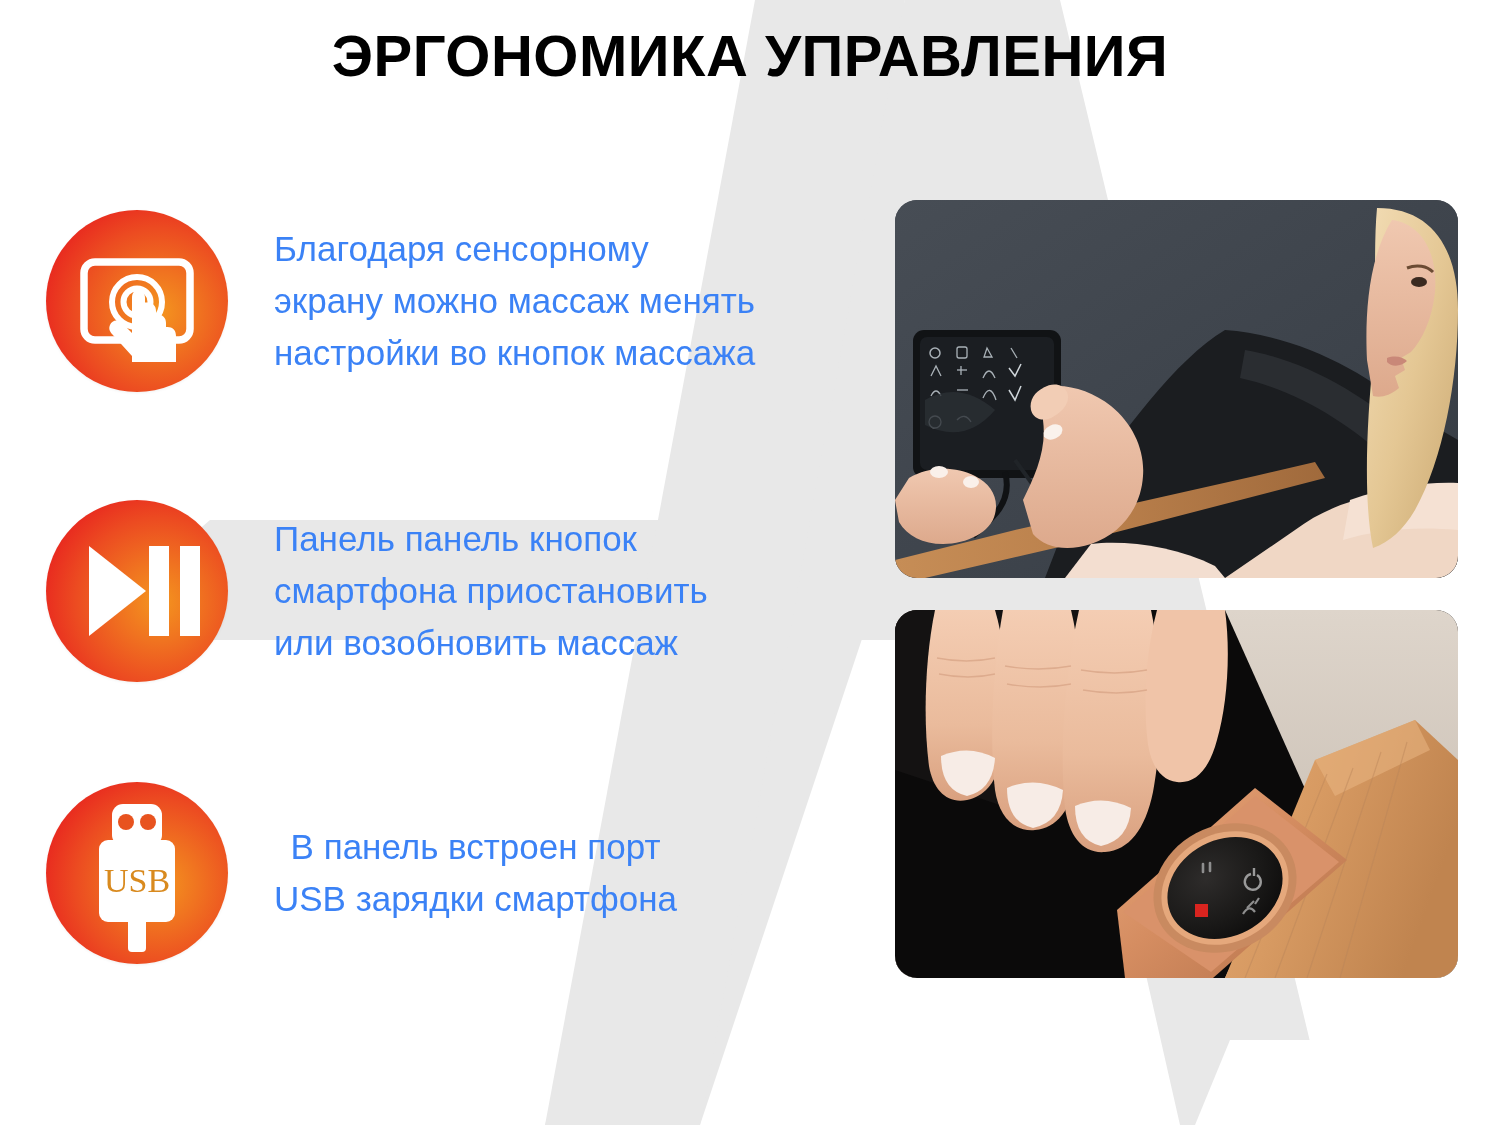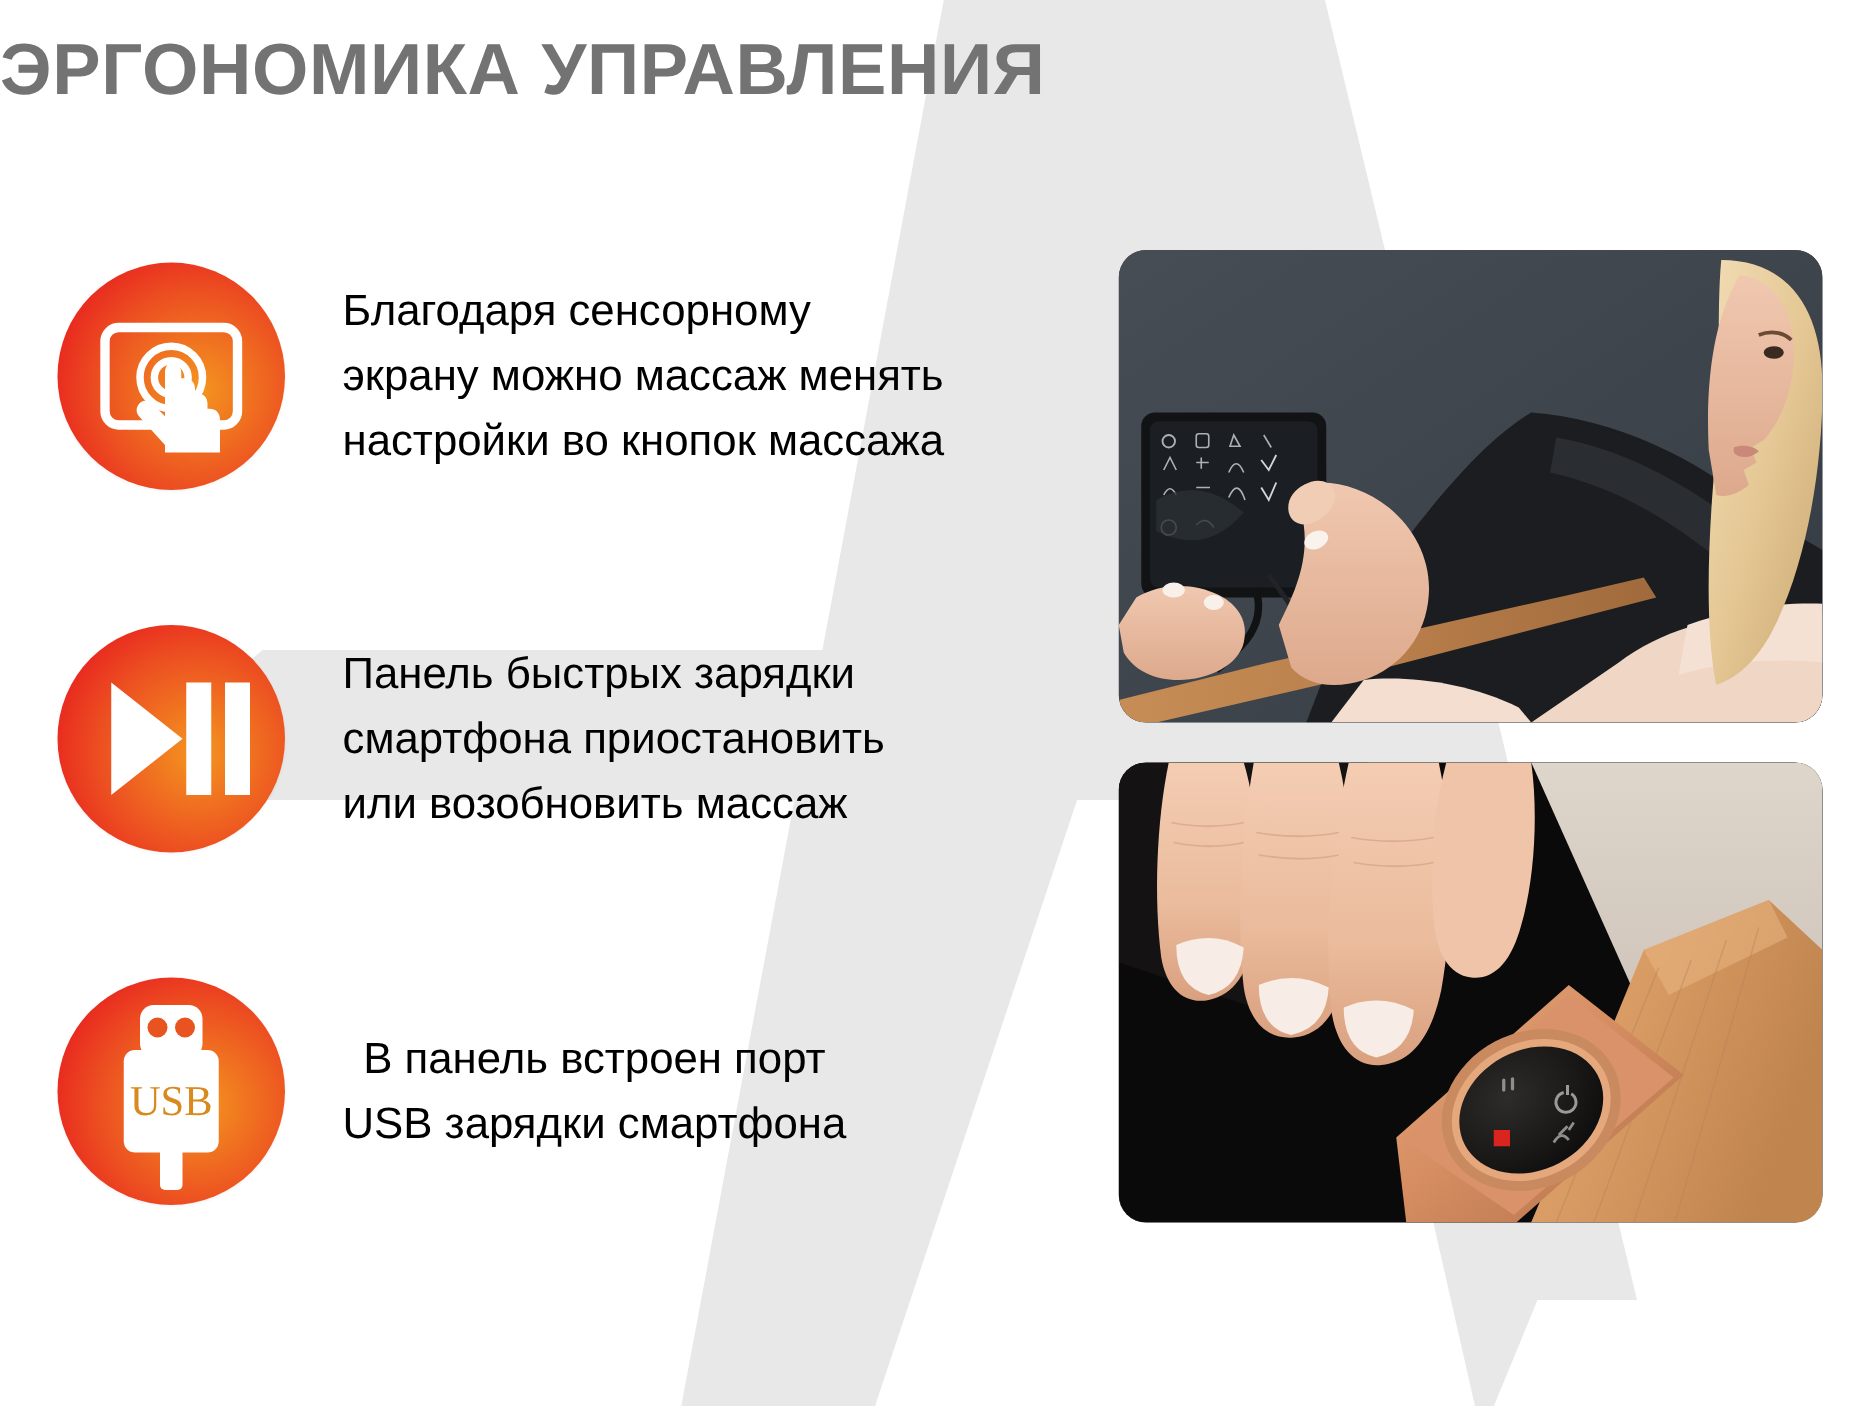--- a/index.html
+++ b/index.html
@@ -29,25 +29,26 @@
     z-index: 0;
     pointer-events: none;
   }
 
   
   #page-title {
     position: absolute;
     left: 0;
     top: 26px;
     width: 1500px;
+    text-align: center;
     z-index: 3;
     font-size: 58px;
     font-weight: bold;
     letter-spacing: 0.5px;
-    color: #737373;
+    color: #000000;
     line-height: 1.05;
     white-space: nowrap;
   }
 
   
   #features {
     position: absolute;
     left: 0;
     top: 0;
     width: 880px;
@@ -79,21 +80,21 @@
     left: 0;
     top: 0;
     width: 182px;
     height: 182px;
   }
 
   .feature-text {
     margin-left: 46px;
     font-size: 35px;
     line-height: 1.48;
-    color: #000000;
+    color: #3b82f6;
     font-weight: normal;
   }
   .feature-text .line { display: block; white-space: nowrap; }
 
   
   .photo {
     position: absolute;
     border-radius: 22px;
     overflow: hidden;
     z-index: 2;
@@ -170,21 +171,21 @@
 
     <div class="feature-row feature-row-2">
       <div class="feature-icon">
         <svg viewBox="0 0 182 182" aria-hidden="true">
           <polygon points="43,46 100,91 43,136" fill="#ffffff"></polygon>
           <rect x="103" y="46" width="20" height="90" fill="#ffffff"></rect>
           <rect x="134" y="46" width="20" height="90" fill="#ffffff"></rect>
         </svg>
       </div>
       <div class="feature-text">
-        <span class="line">Панель быстрых зарядки</span>
+        <span class="line">Панель панель кнопок</span>
         <span class="line">смартфона приостановить</span>
         <span class="line">или возобновить массаж</span>
       </div>
     </div>
 
     <div class="feature-row feature-row-3">
         <div class="feature-icon">
           <svg viewBox="0 0 182 182" aria-hidden="true">
 
             <rect x="66" y="22" width="50" height="42" rx="11" ry="11" fill="#ffffff"></rect>

